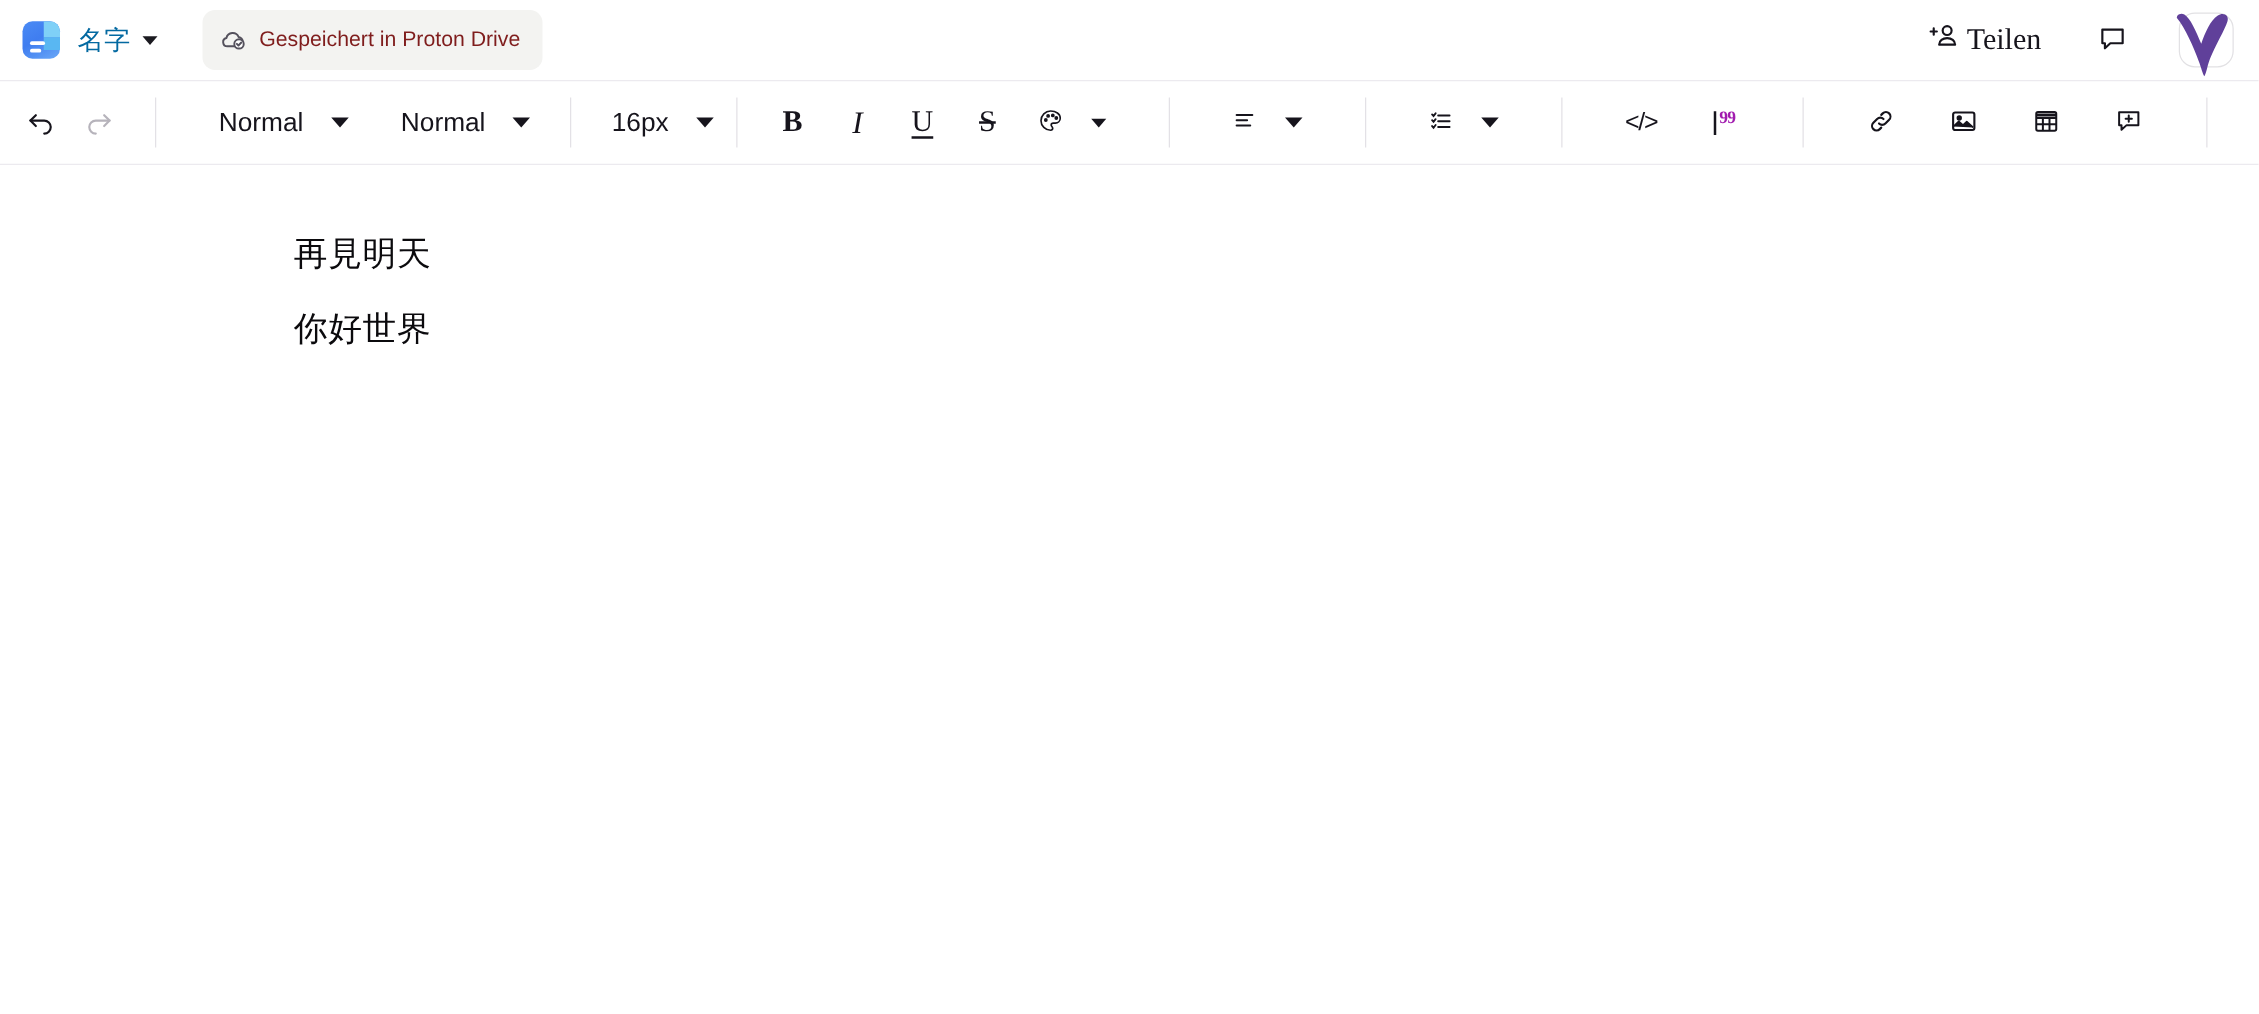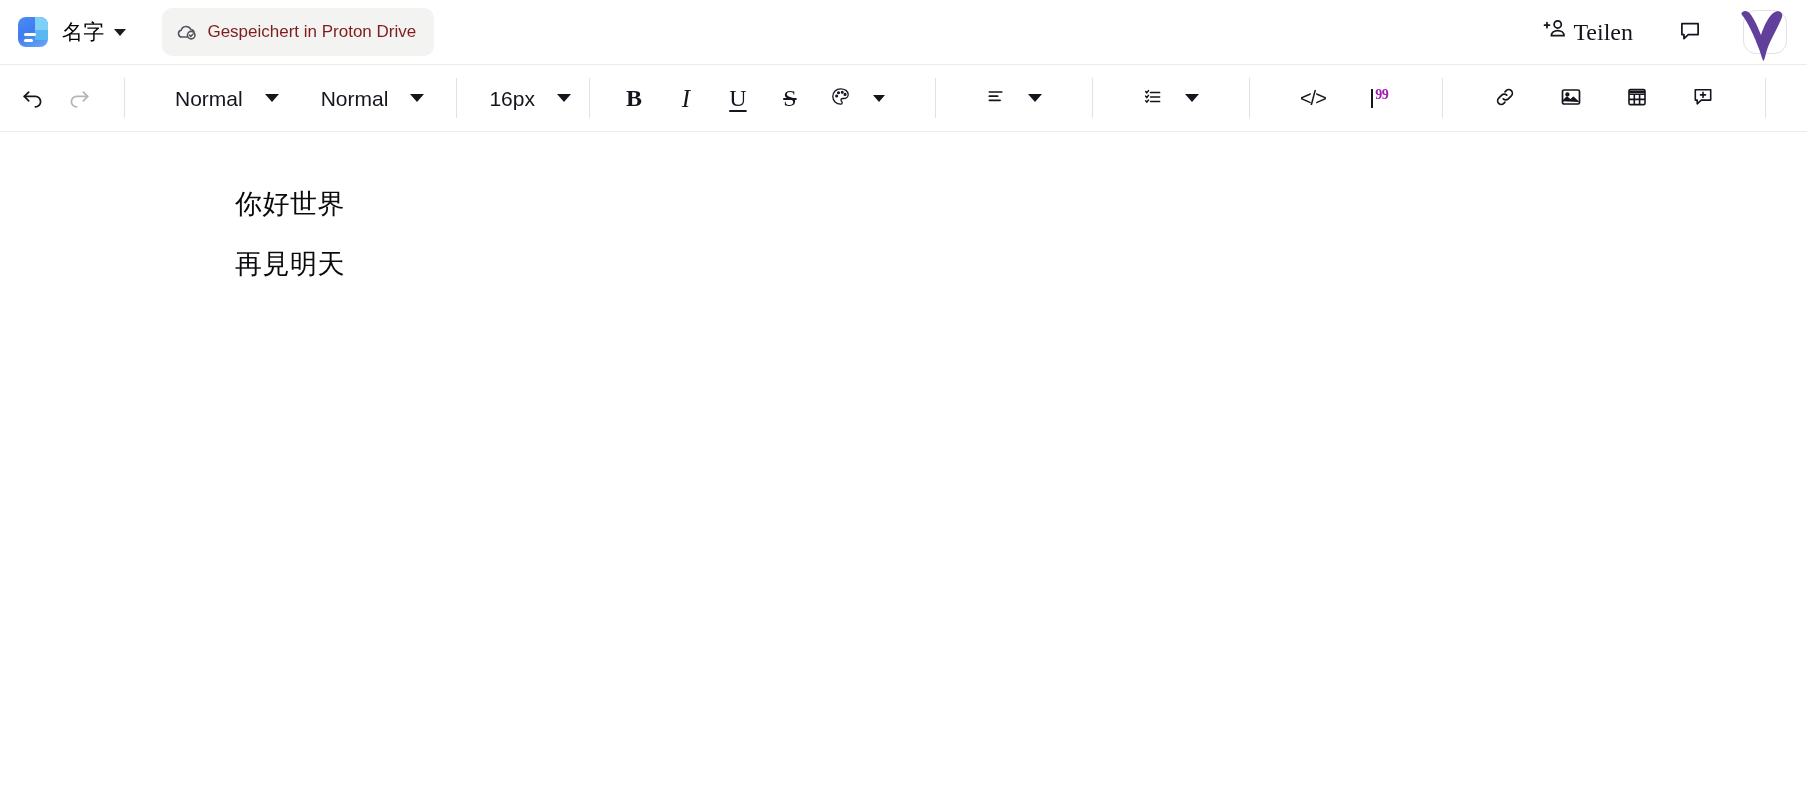--- a/index.html
+++ b/index.html
@@ -55,21 +55,21 @@
     position: absolute;
     left: 6px; top: 21.5px;
     width: 9px; height: 3px;
     border-radius: 2px;
     background: #ffffff;
   }
 
   .doc-title {
     margin-left: 14px;
     font-size: 21px;
-    color: #000000;
+    color: #0369a1;
     font-weight: 400;
     letter-spacing: 0.2px;
     white-space: nowrap;
     cursor: pointer;
   }
 
   .title-caret {
     margin-left: 10px;
     width: 0; height: 0;
     border-left: 6px solid transparent;
@@ -547,16 +547,16 @@
         <path d="M16.6 4.2l3.2 3.2L8.4 18.8 4 20l1.2-4.4z"></path>
         <path d="M14.6 6.2l3.2 3.2"></path>
       </svg>
     </span>
 
   </button>
 </div>
 
 <div class="doc-area">
   <div class="doc-page">
+    <div class="doc-para">再見明天</div>
     <div class="doc-para">你好世界</div>
-    <div class="doc-para">再見明天</div>
   </div>
 </div>
 
 </body></html>

